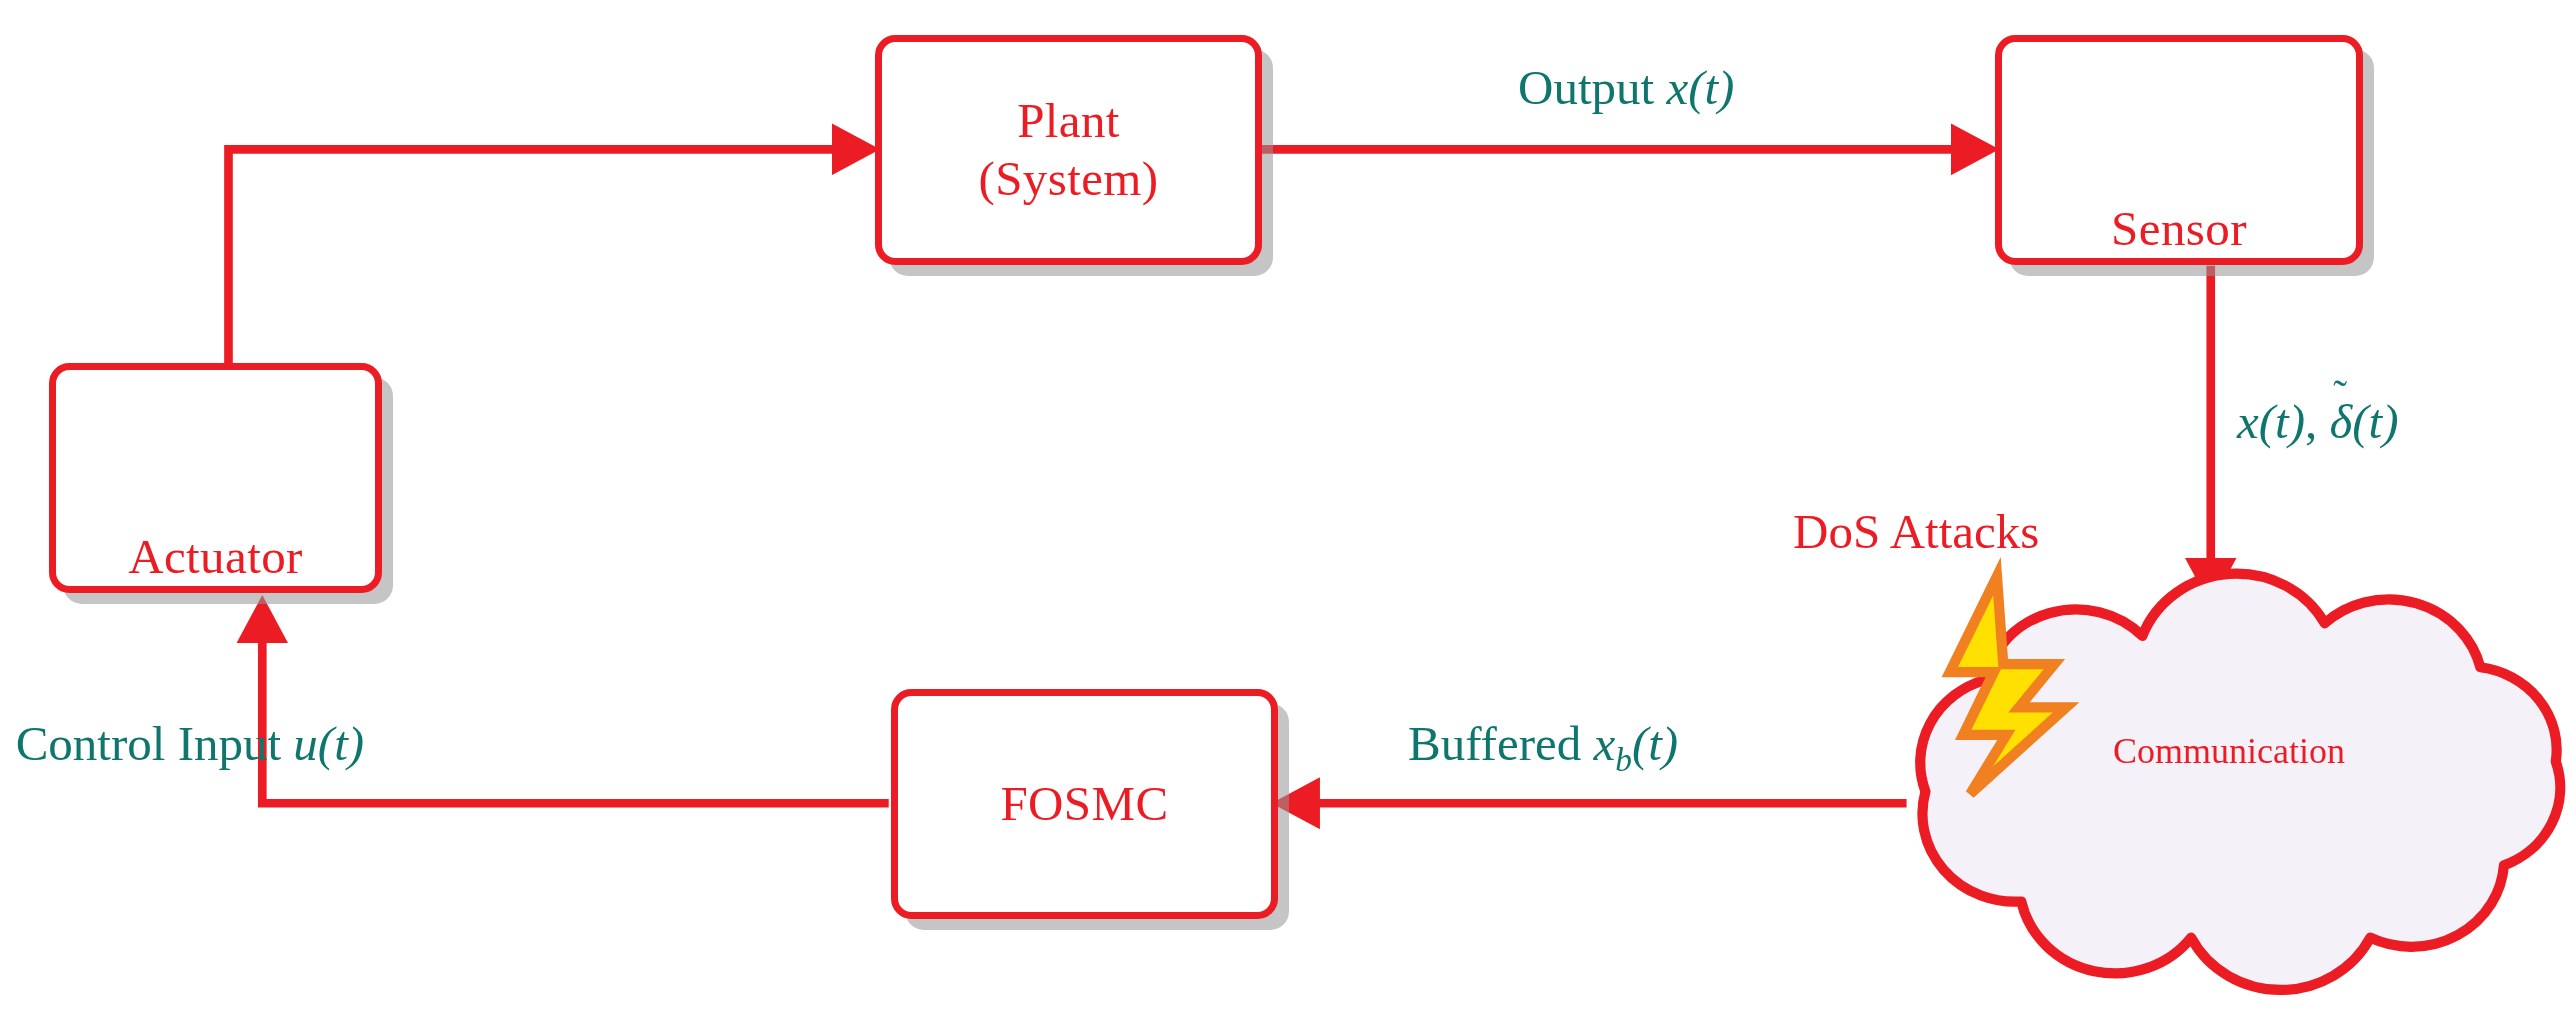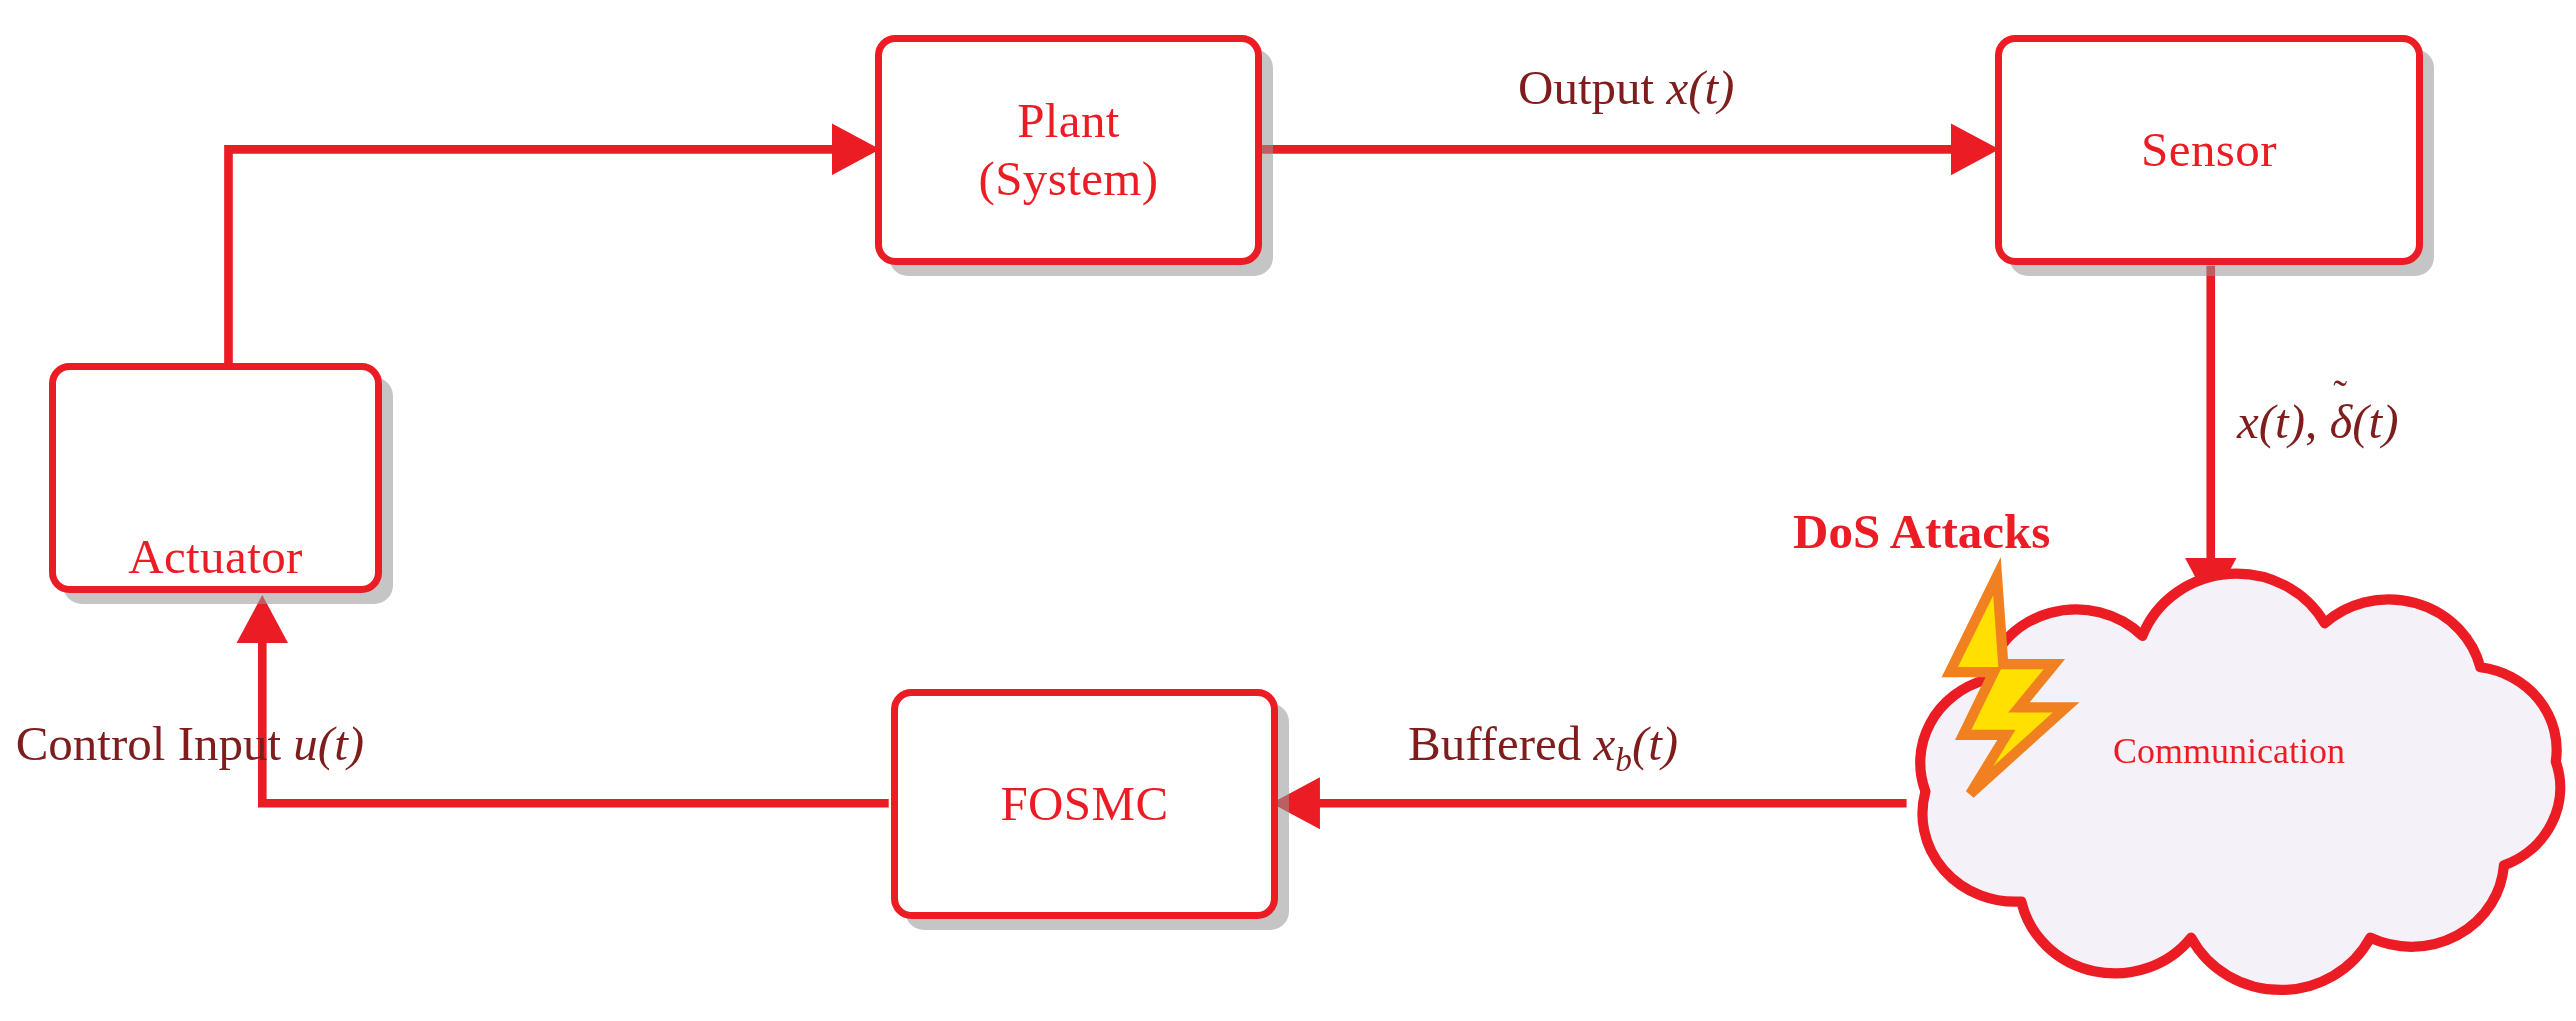--- a/index.html
+++ b/index.html
@@ -38,36 +38,36 @@
     color: #ec1c24;
     box-shadow: 12.6px 12.6px 0 -1.6px rgba(150,150,150,0.55);
     font-size: 49px;
     line-height: 1.18;
     letter-spacing: 0.4px;
   }
   .node-box .line2 { display: block; }
 
   .edge-label {
     position: absolute;
-    color: #7f1d1d;
+    color: #0f766e;
     font-size: 49px;
     white-space: nowrap;
     line-height: 1;
   }
   .edge-label .it { font-style: italic; }
   .sub {
     font-size: 0.68em;
     vertical-align: sub;
     font-style: italic;
   }
   .attack-label {
     position: absolute;
     color: #ec1c24;
     font-size: 49px;
-    font-weight: bold;
+    font-weight: normal;
     white-space: nowrap;
     line-height: 1;
   }
   .cloud-text {
     position: absolute;
     color: #ec1c24;
     font-size: 36px;
     text-align: center;
     line-height: 1.35;
     white-space: nowrap;
@@ -138,21 +138,21 @@
              L 2613,845
              L 2548,845
              z" fill="#ffe000" stroke="#f08020" stroke-width="13" stroke-linejoin="miter"></path>
   </svg>
 
   <div class="node-box" style="left:875px; top:35px; width:387px; height:230px;">
     <span>Plant</span>
     <span class="line2">(System)</span>
   </div>
 
-  <div class="node-box" style="left:1995px; top:35px; width:428px; height:230px;">
+  <div class="node-box" style="left:1995px; top:35px; width:368px; height:230px;justify-content:flex-end;">
     <span>Sensor</span>
   </div>
 
   <div class="node-box" style="left:49px; top:363px; width:333px; height:230px;justify-content:flex-end;">
     <span>Actuator</span>
   </div>
 
   <div class="node-box" style="left:891px; top:689px; width:387px; height:230px;">
     <span>FOSMC</span>
   </div>

